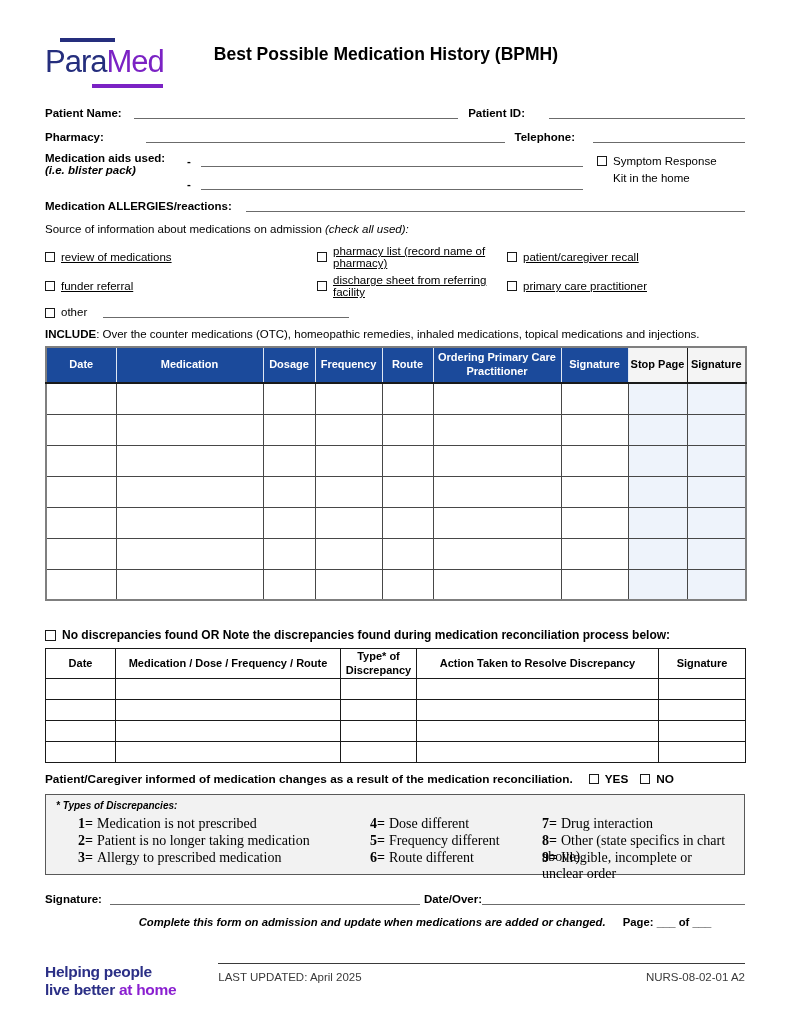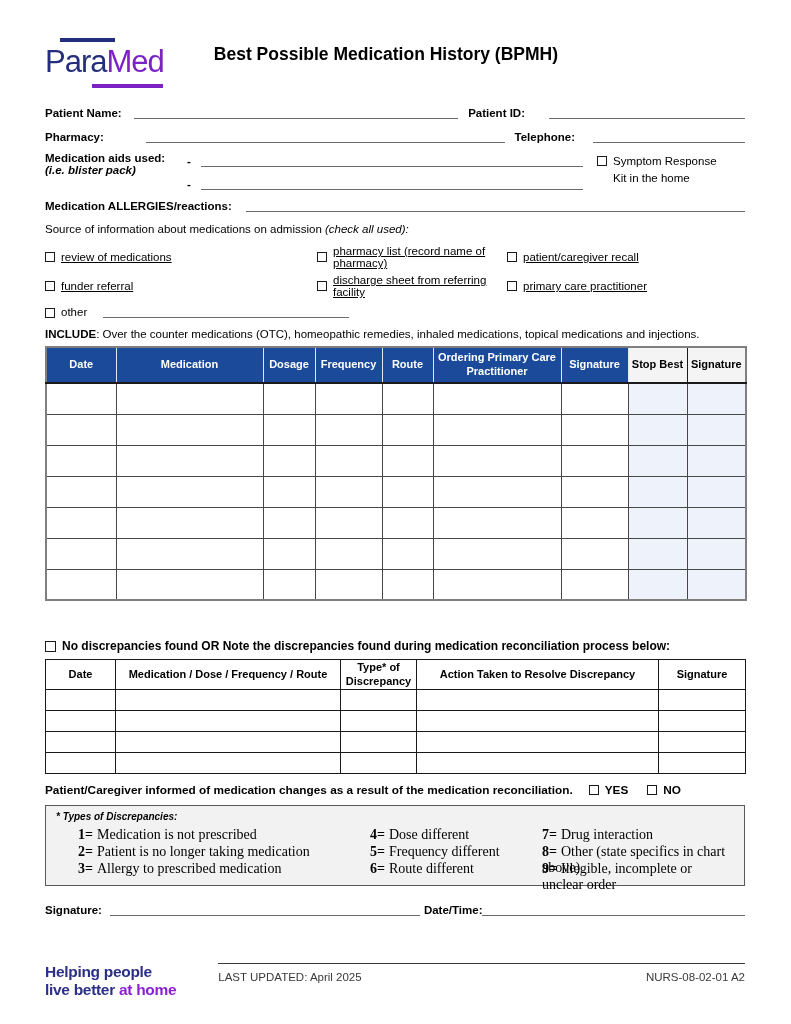--- a/index.html
+++ b/index.html
@@ -53,23 +53,23 @@
     height: 36px; padding: 1px 2px; line-height: 1.25; text-align: center; vertical-align: middle;
   }
   .med-table th.plain { background: #f4f4f4; color: #000; border: 1px solid #1a1a1a; border-bottom: 2px solid #1a1a1a; }
   .med-table td { border: 1px solid #474747; height: 31px; background: #fff; }
   .med-table td:nth-child(n+8) { background: #eef3fb; }
   .disc-table { margin-top: 6px; border: 1.5px solid #1a1a1a; }
   .disc-table th { border: 1px solid #1a1a1a; background: #fff; font-size: 11px; font-weight: bold;
     height: 30px; padding: 1px 3px; line-height: 1.2; text-align: center; vertical-align: middle; }
   .disc-table td { border: 1px solid #1a1a1a; height: 21px; background: #fff; }
   
-  .nodisc { margin-top: 38px; display: flex; align-items: center; font-weight: bold; font-size: 12px; }
+  .nodisc { margin-top: 27px; display: flex; align-items: center; font-weight: bold; font-size: 12px; }
   .informed { margin-top: 9px; display: flex; align-items: center; font-weight: bold; font-size: 11.8px; }
-  .informed .ynos { margin-left: 16px; display: flex; align-items: center; gap: 19px; }
+  .informed .ynos { margin-left: 16px; display: flex; align-items: center; gap: 12px; }
   .yno { display: flex; align-items: center; font-weight: bold; }
   
   .types-box { margin-top: 8px; border: 1.2px solid #595959; background: #f2f2f2; padding: 5px 10px 7px; }
   .types-title { font-style: italic; font-weight: bold; margin-bottom: 5px; font-size: 10px; }
   .types-grid { display: grid; grid-template-columns: 292px 172px 1fr; grid-auto-flow: column;
     grid-template-rows: repeat(3, 17px); padding-left: 22px; font-size: 14px; font-family: Liberation Serif, serif; }
   .titem b { font-weight: bold; margin-right: 4px; }
   
   .sigrow { display: flex; align-items: flex-end; margin-top: 15px; }
   .note { margin-top: 11px; text-align: center; font-size: 11.3px; padding-left: 60px; }
@@ -193,21 +193,21 @@
     </colgroup>
     <thead>
       <tr>
         <th>Date</th>
         <th>Medication</th>
         <th>Dosage</th>
         <th>Frequency</th>
         <th>Route</th>
         <th>Ordering Primary Care Practitioner</th>
         <th>Signature</th>
-        <th class="plain">Stop Best</th>
+        <th class="plain">Stop Page</th>
         <th class="plain">Signature</th>
       </tr>
     </thead>
     <tbody>
         <tr>
           <td></td>
           <td></td>
           <td></td>
           <td></td>
           <td></td>
@@ -364,24 +364,28 @@
       <div class="titem"><b>6=</b><span>Route different</span></div>
       <div class="titem"><b>7=</b><span>Drug interaction</span></div>
       <div class="titem"><b>8=</b><span>Other (state specifics in chart above)</span></div>
       <div class="titem"><b>9=</b><span>Illegible, incomplete or unclear order</span></div>
     </div>
   </div>
 
   <div class="sigrow">
     <span class="lbl">Signature:</span>
     <span class="uline" style="width:310px; margin-left:8px;"></span>
-    <span class="lbl" style="margin-left:4px;">Date/Time:</span>
+    <span class="lbl" style="margin-left:4px;">Date/Over:</span>
     <span class="uline grow"></span>
   </div>
 
+  <p class="note">
+    <span class="ital">Complete this form on admission and update when medications are added or changed.</span>
+    <span class="pg">Page: ___ of ___</span>
+  </p>
 
   <div class="footer">
     <div class="tagline">
       <div class="tag-navy">Helping people</div>
       <div><span class="tag-navy">live better</span>
         <span class="tag-purple">at home</span></div>
     </div>
     <div class="foot-right">
       <span>LAST UPDATED: April 2025</span>
       <span>NURS-08-02-01 A2</span>

